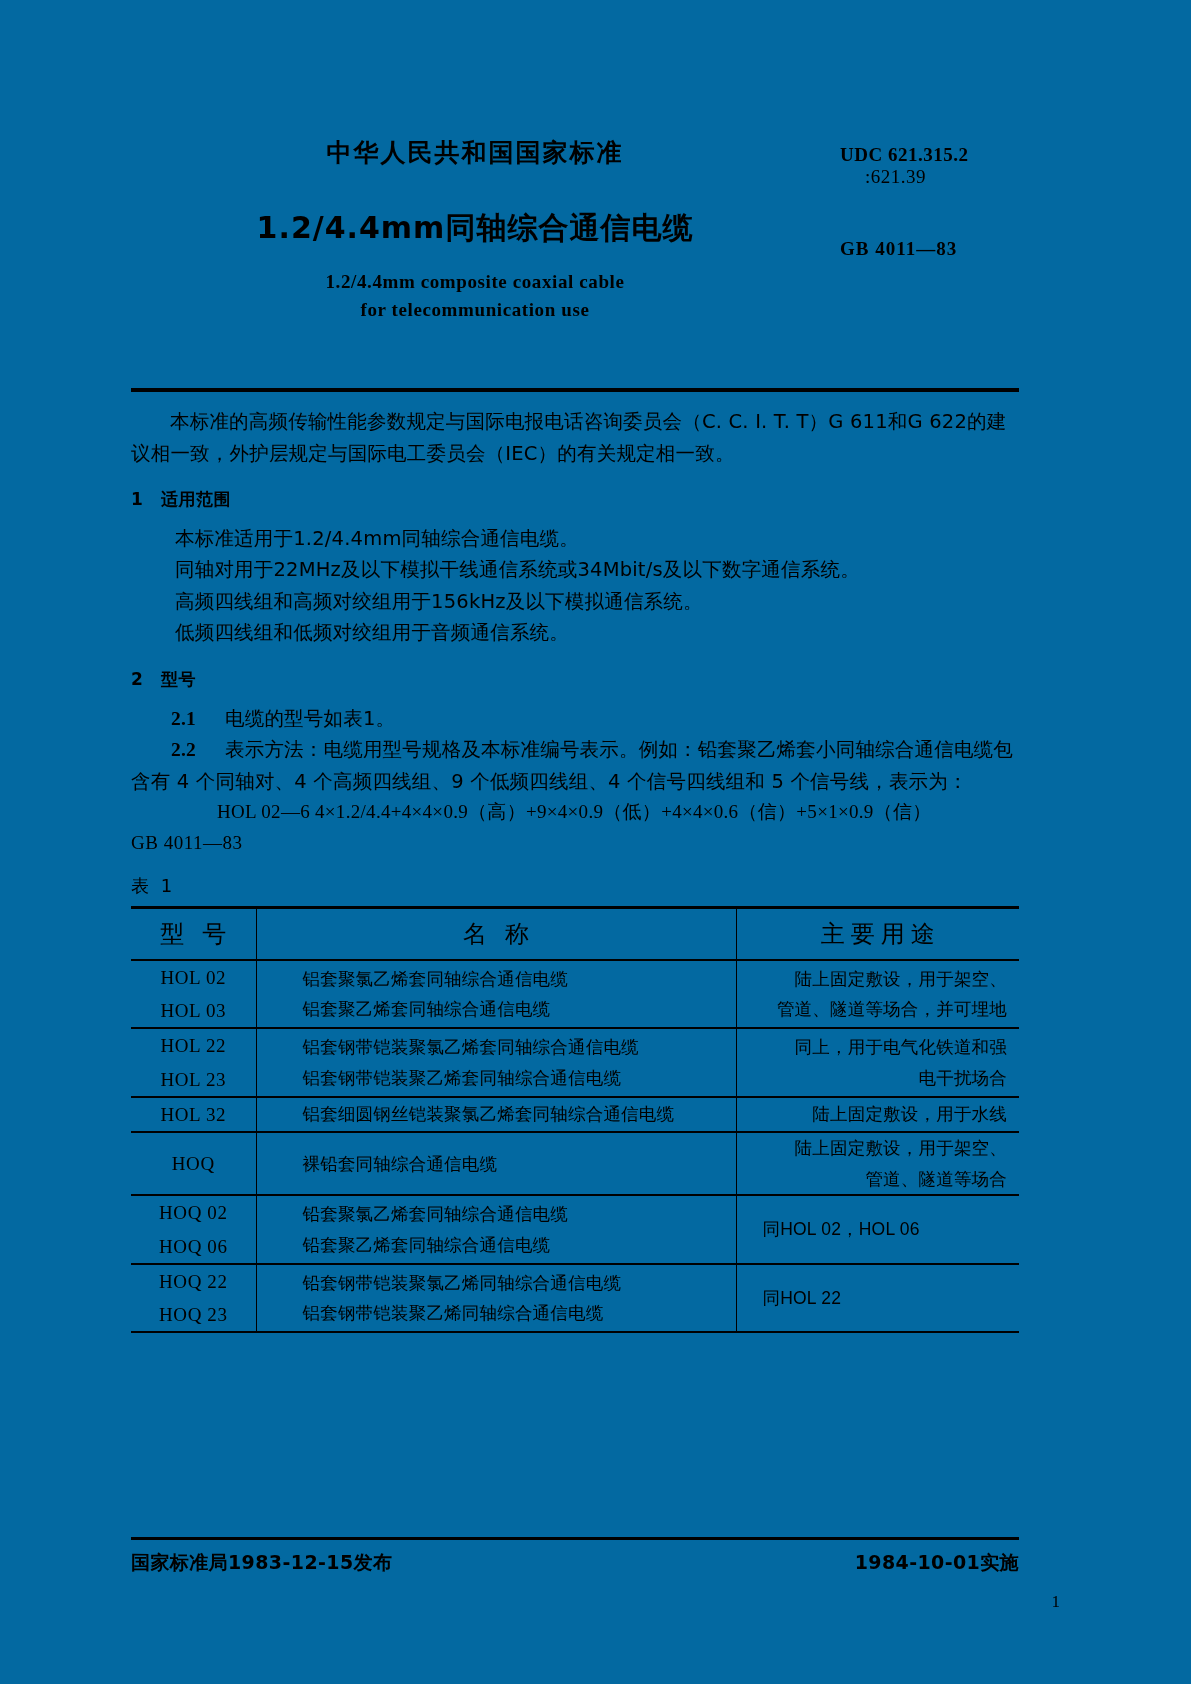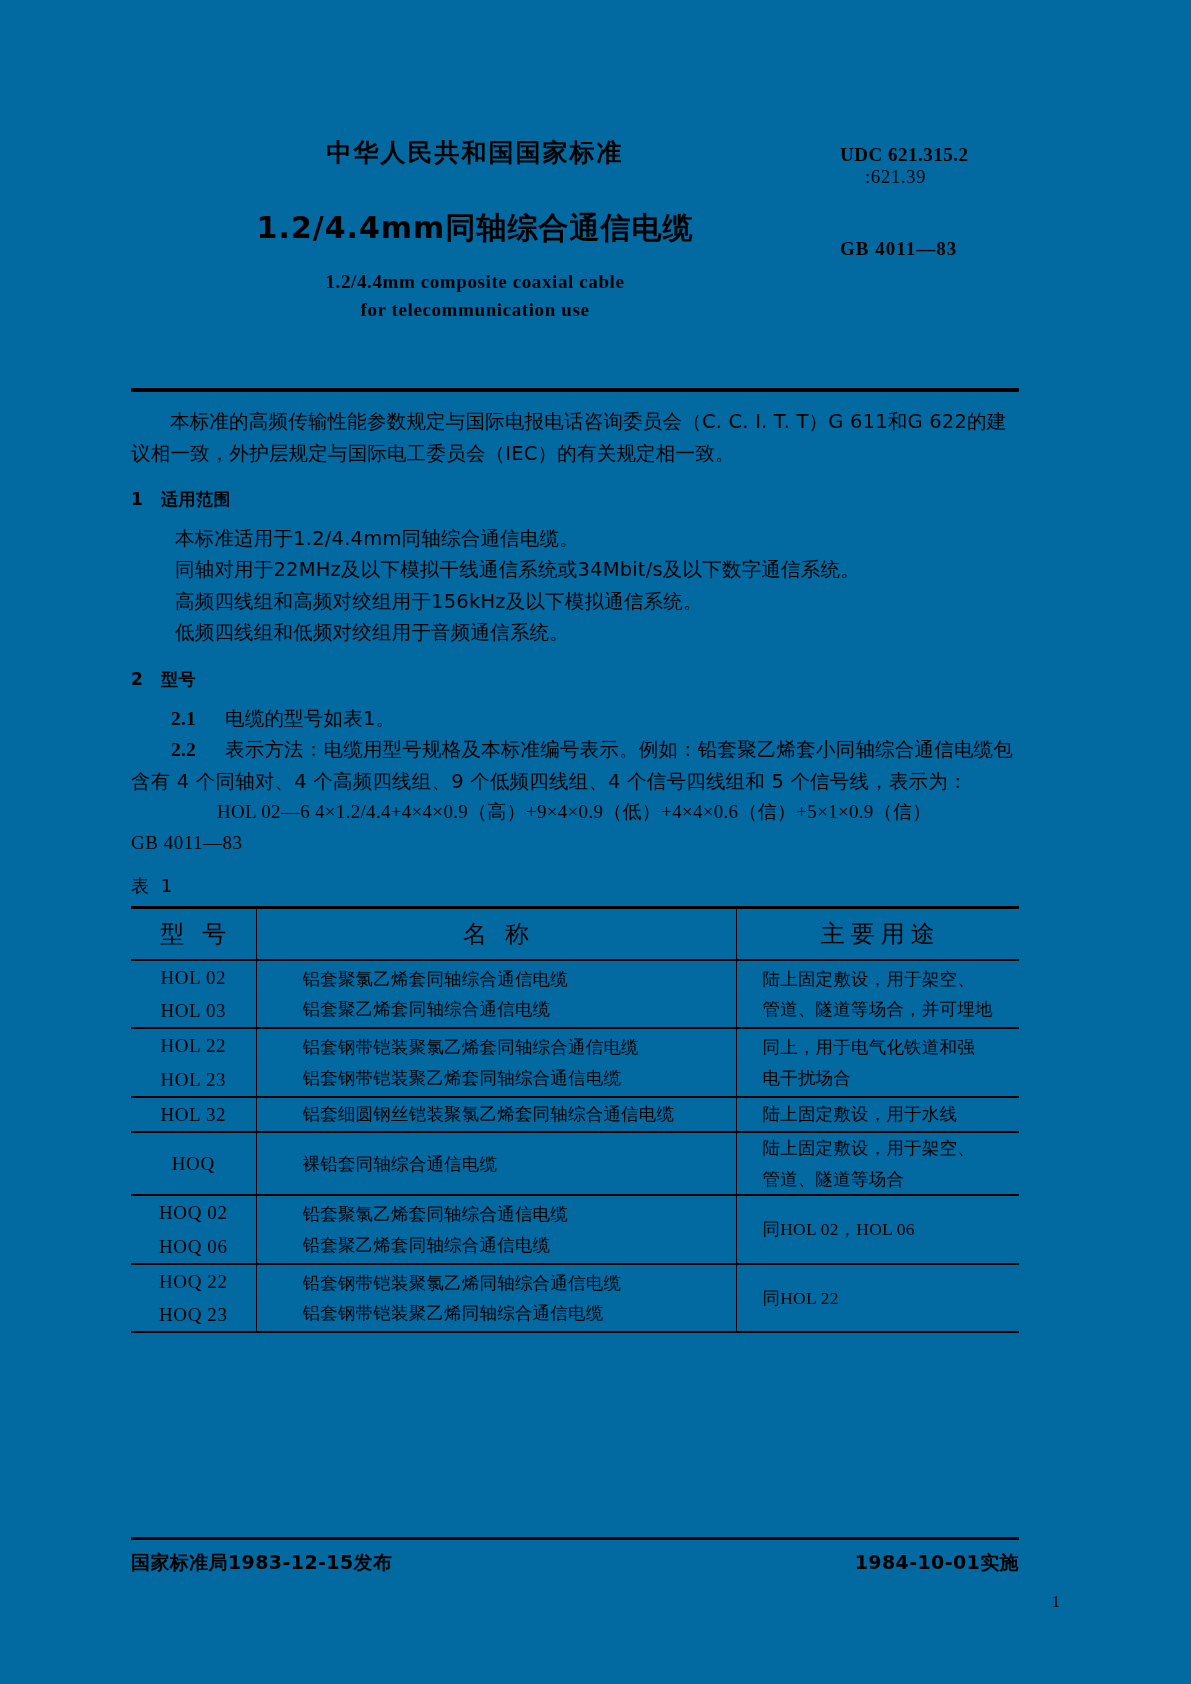--- a/index.html
+++ b/index.html
@@ -187,21 +187,21 @@
     border-bottom: 2.2px solid #000;
     height: 50px;
     text-align: center;
     font-family: Liberation Serif, serif;
     font-size: 24px;
     letter-spacing: 6px;
     text-indent: 6px;
   }
   .t-body td {
     border-bottom: 2.2px solid #000;
-    font-family: Liberation Serif, serif;
+    font-family: Liberation Sans, sans-serif;
     font-size: 17.5px;
     line-height: 1.75;
     padding-top: 14px;
     padding-bottom: 14px;
   }
   .t-body td.c-model {
     text-align: center;
     font-family: "Liberation Serif", "DejaVu Serif", serif;
     font-size: 19px;
     letter-spacing: 0.6px;
@@ -209,21 +209,21 @@
   .t-body td.c-name {
     padding-left: 46px;
     letter-spacing: 0.2px;
   }
   .t-body td.c-use {
     padding-left: 26px;
     padding-right: 12px;
     letter-spacing: 0.2px;
   }
   .cell-line { white-space: nowrap; }
-  .cell-center { text-align: left; }
+  .cell-center { text-align: right; }
 
   
   .rule-bottom { top: 1537px; height: 3px; }
   .footer {
     position: absolute;
     left: 131px;
     top: 1550px;
     width: 888px;
     font-family: "DejaVu Sans", "Liberation Sans", sans-serif;
     font-size: 19px;

